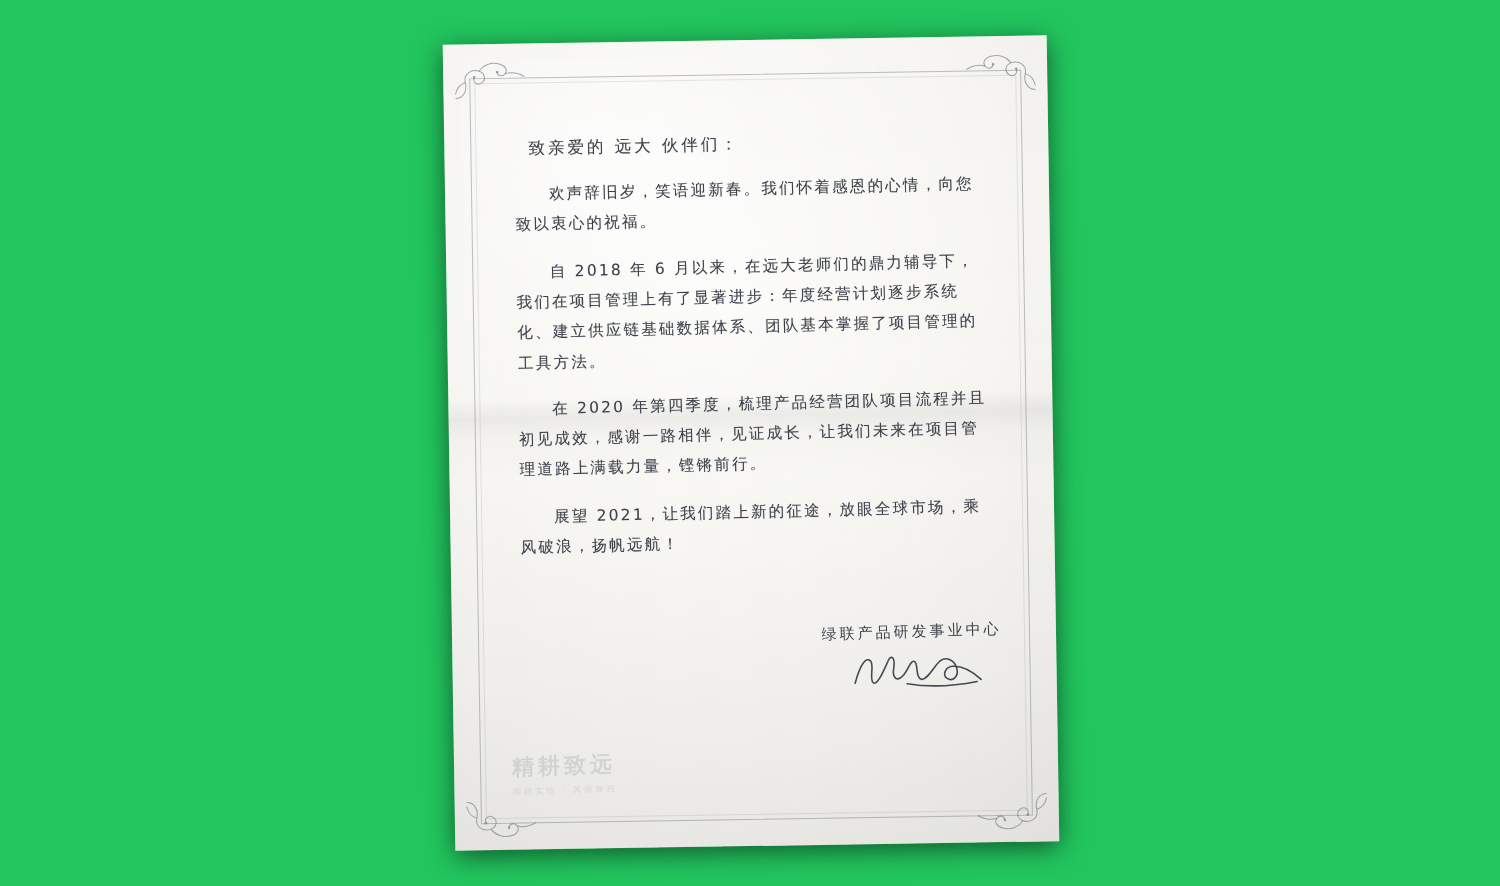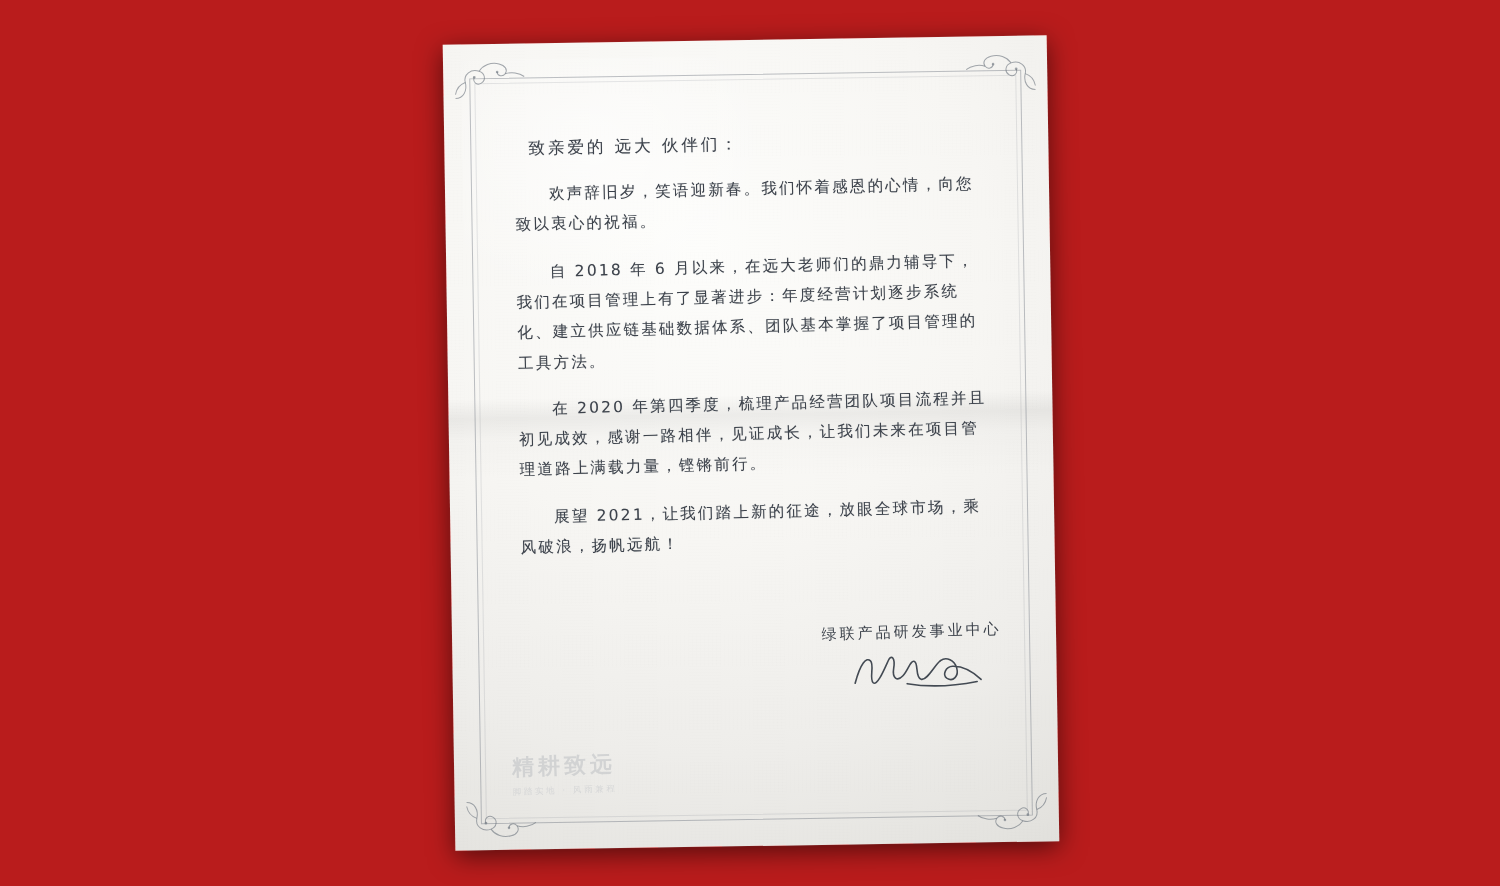--- a/index.html
+++ b/index.html
@@ -11,21 +11,21 @@
     overflow: hidden;
   }
   body {
     font-family: "Liberation Sans", sans-serif;
   }
 
   #stage {
     position: relative;
     width: 1500px;
     height: 886px;
-    background: #b91c1c;
+    background: #22c55e;
   }
 
   
   #letter-photo {
     position: absolute;
     left: 449px;
     top: 40px;
     width: 604px;
     height: 806px;
     transform: rotate(-0.9deg);

